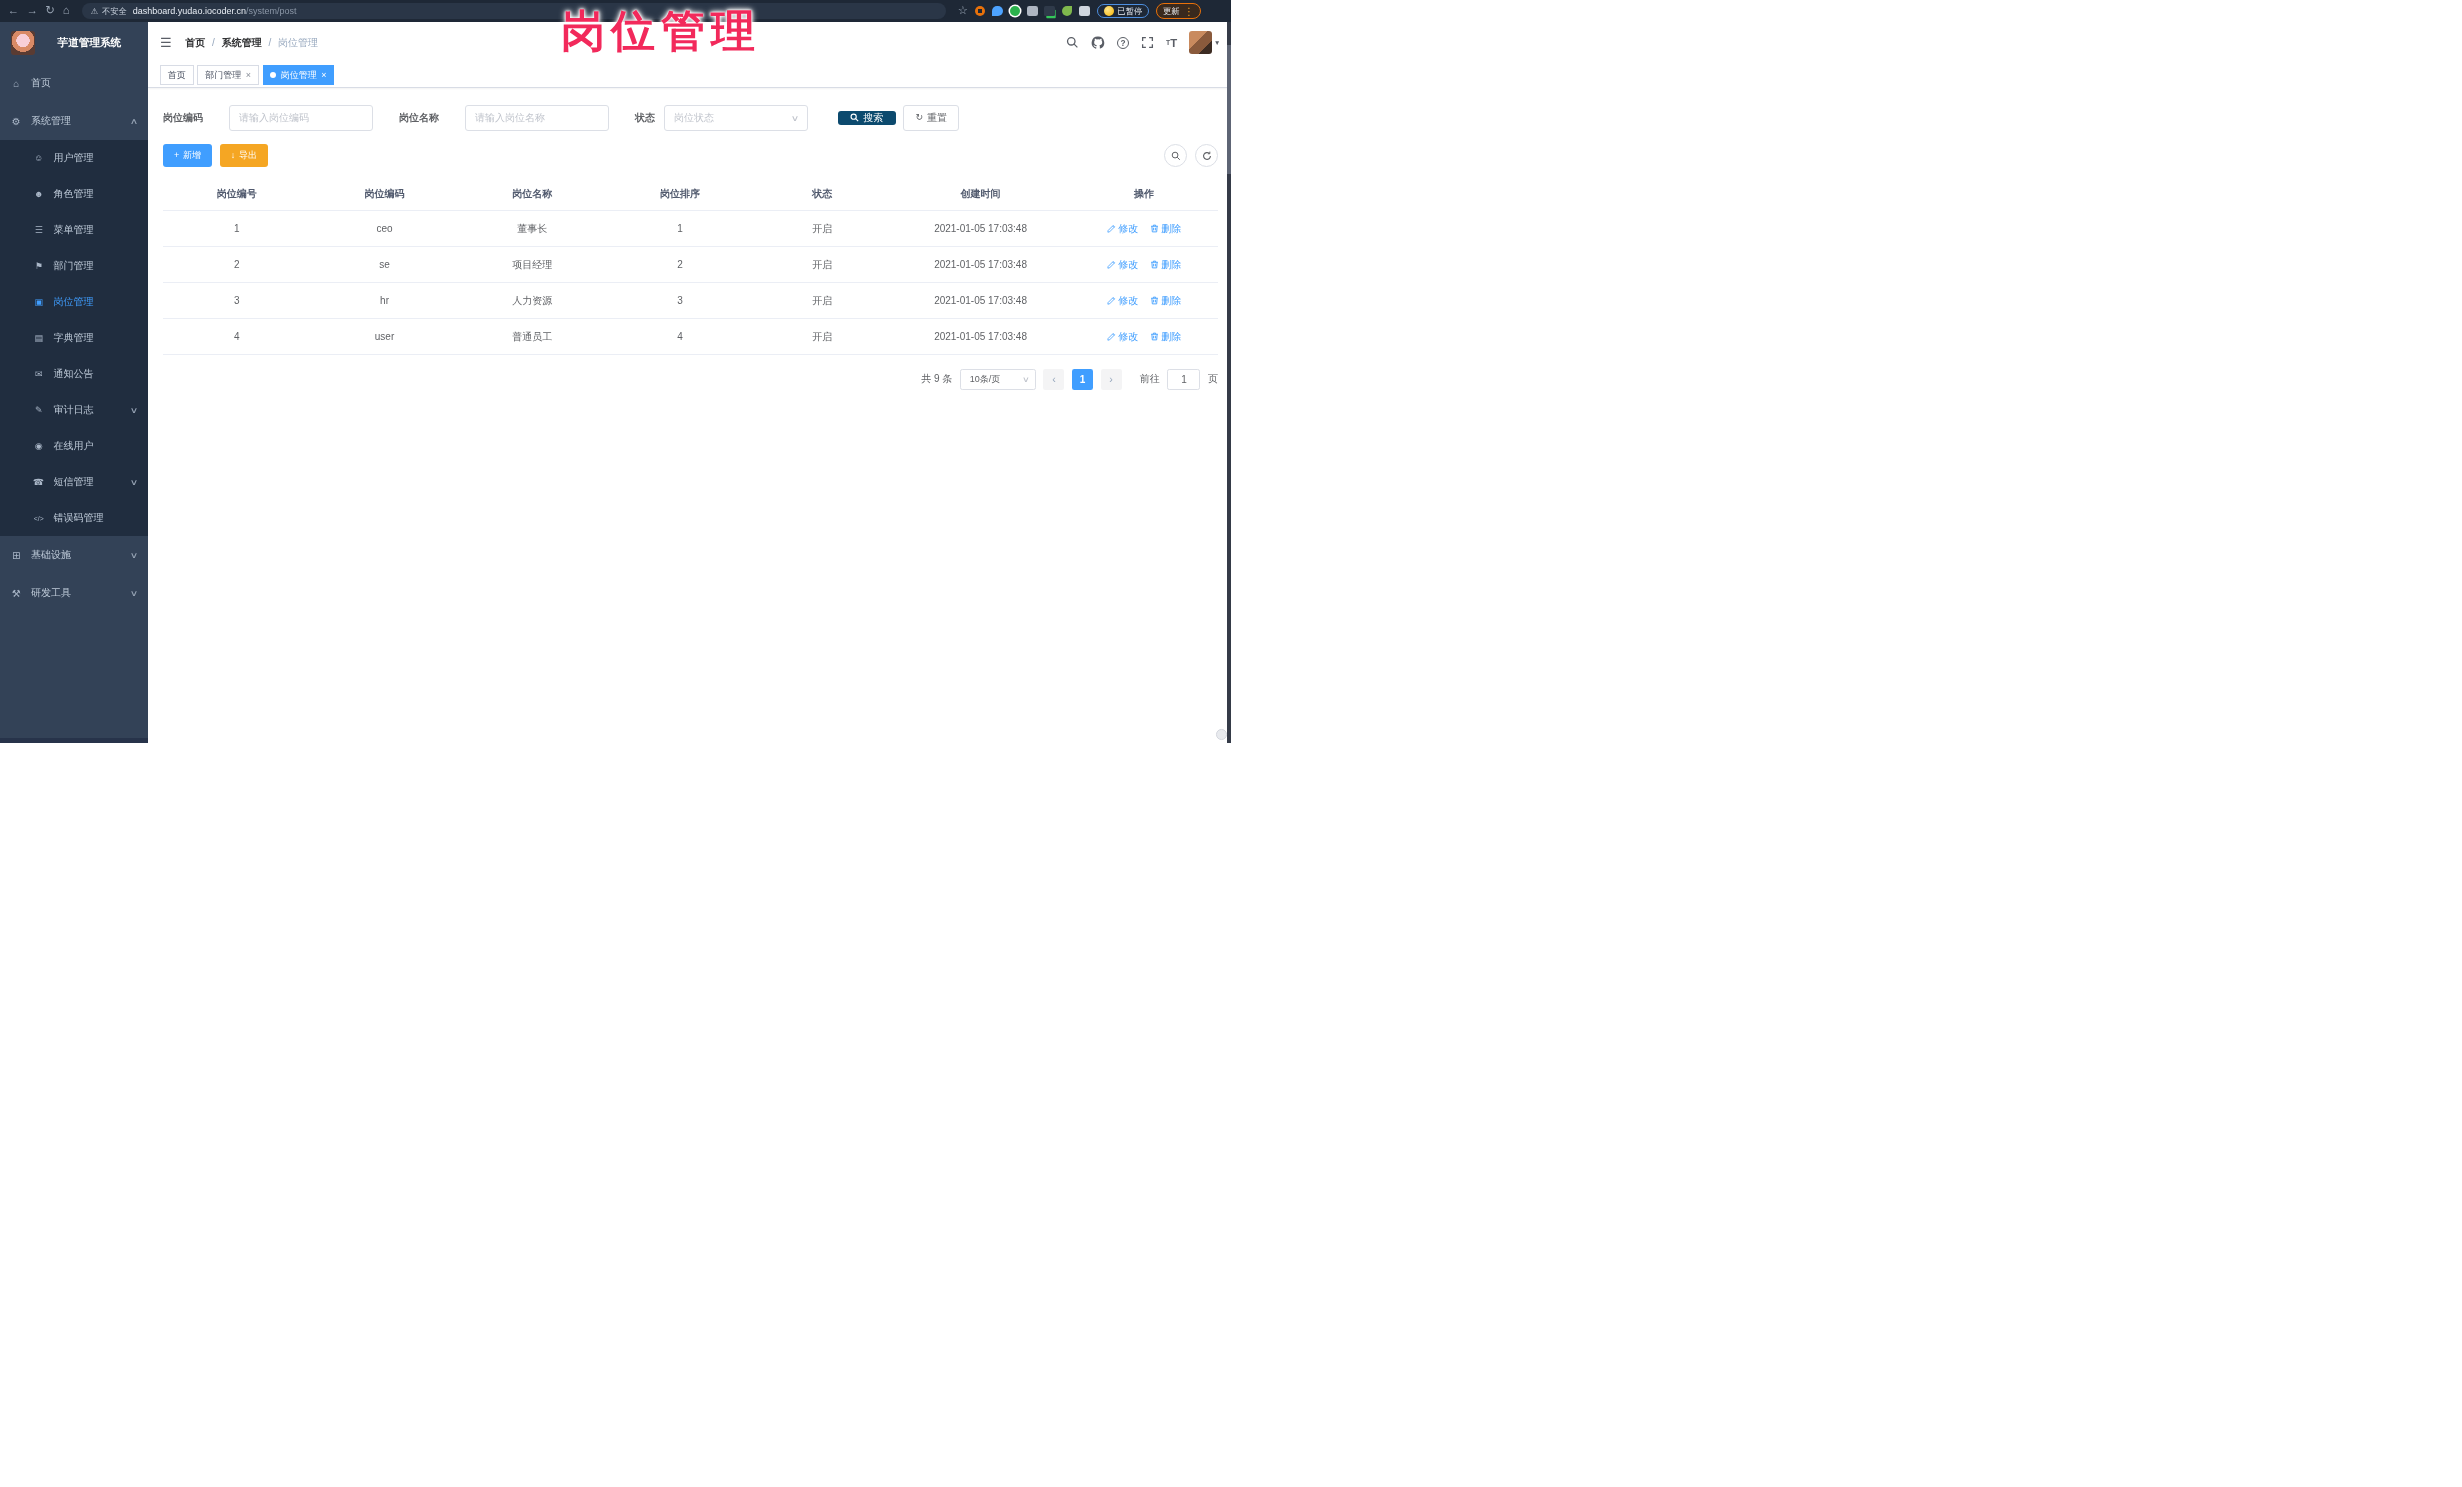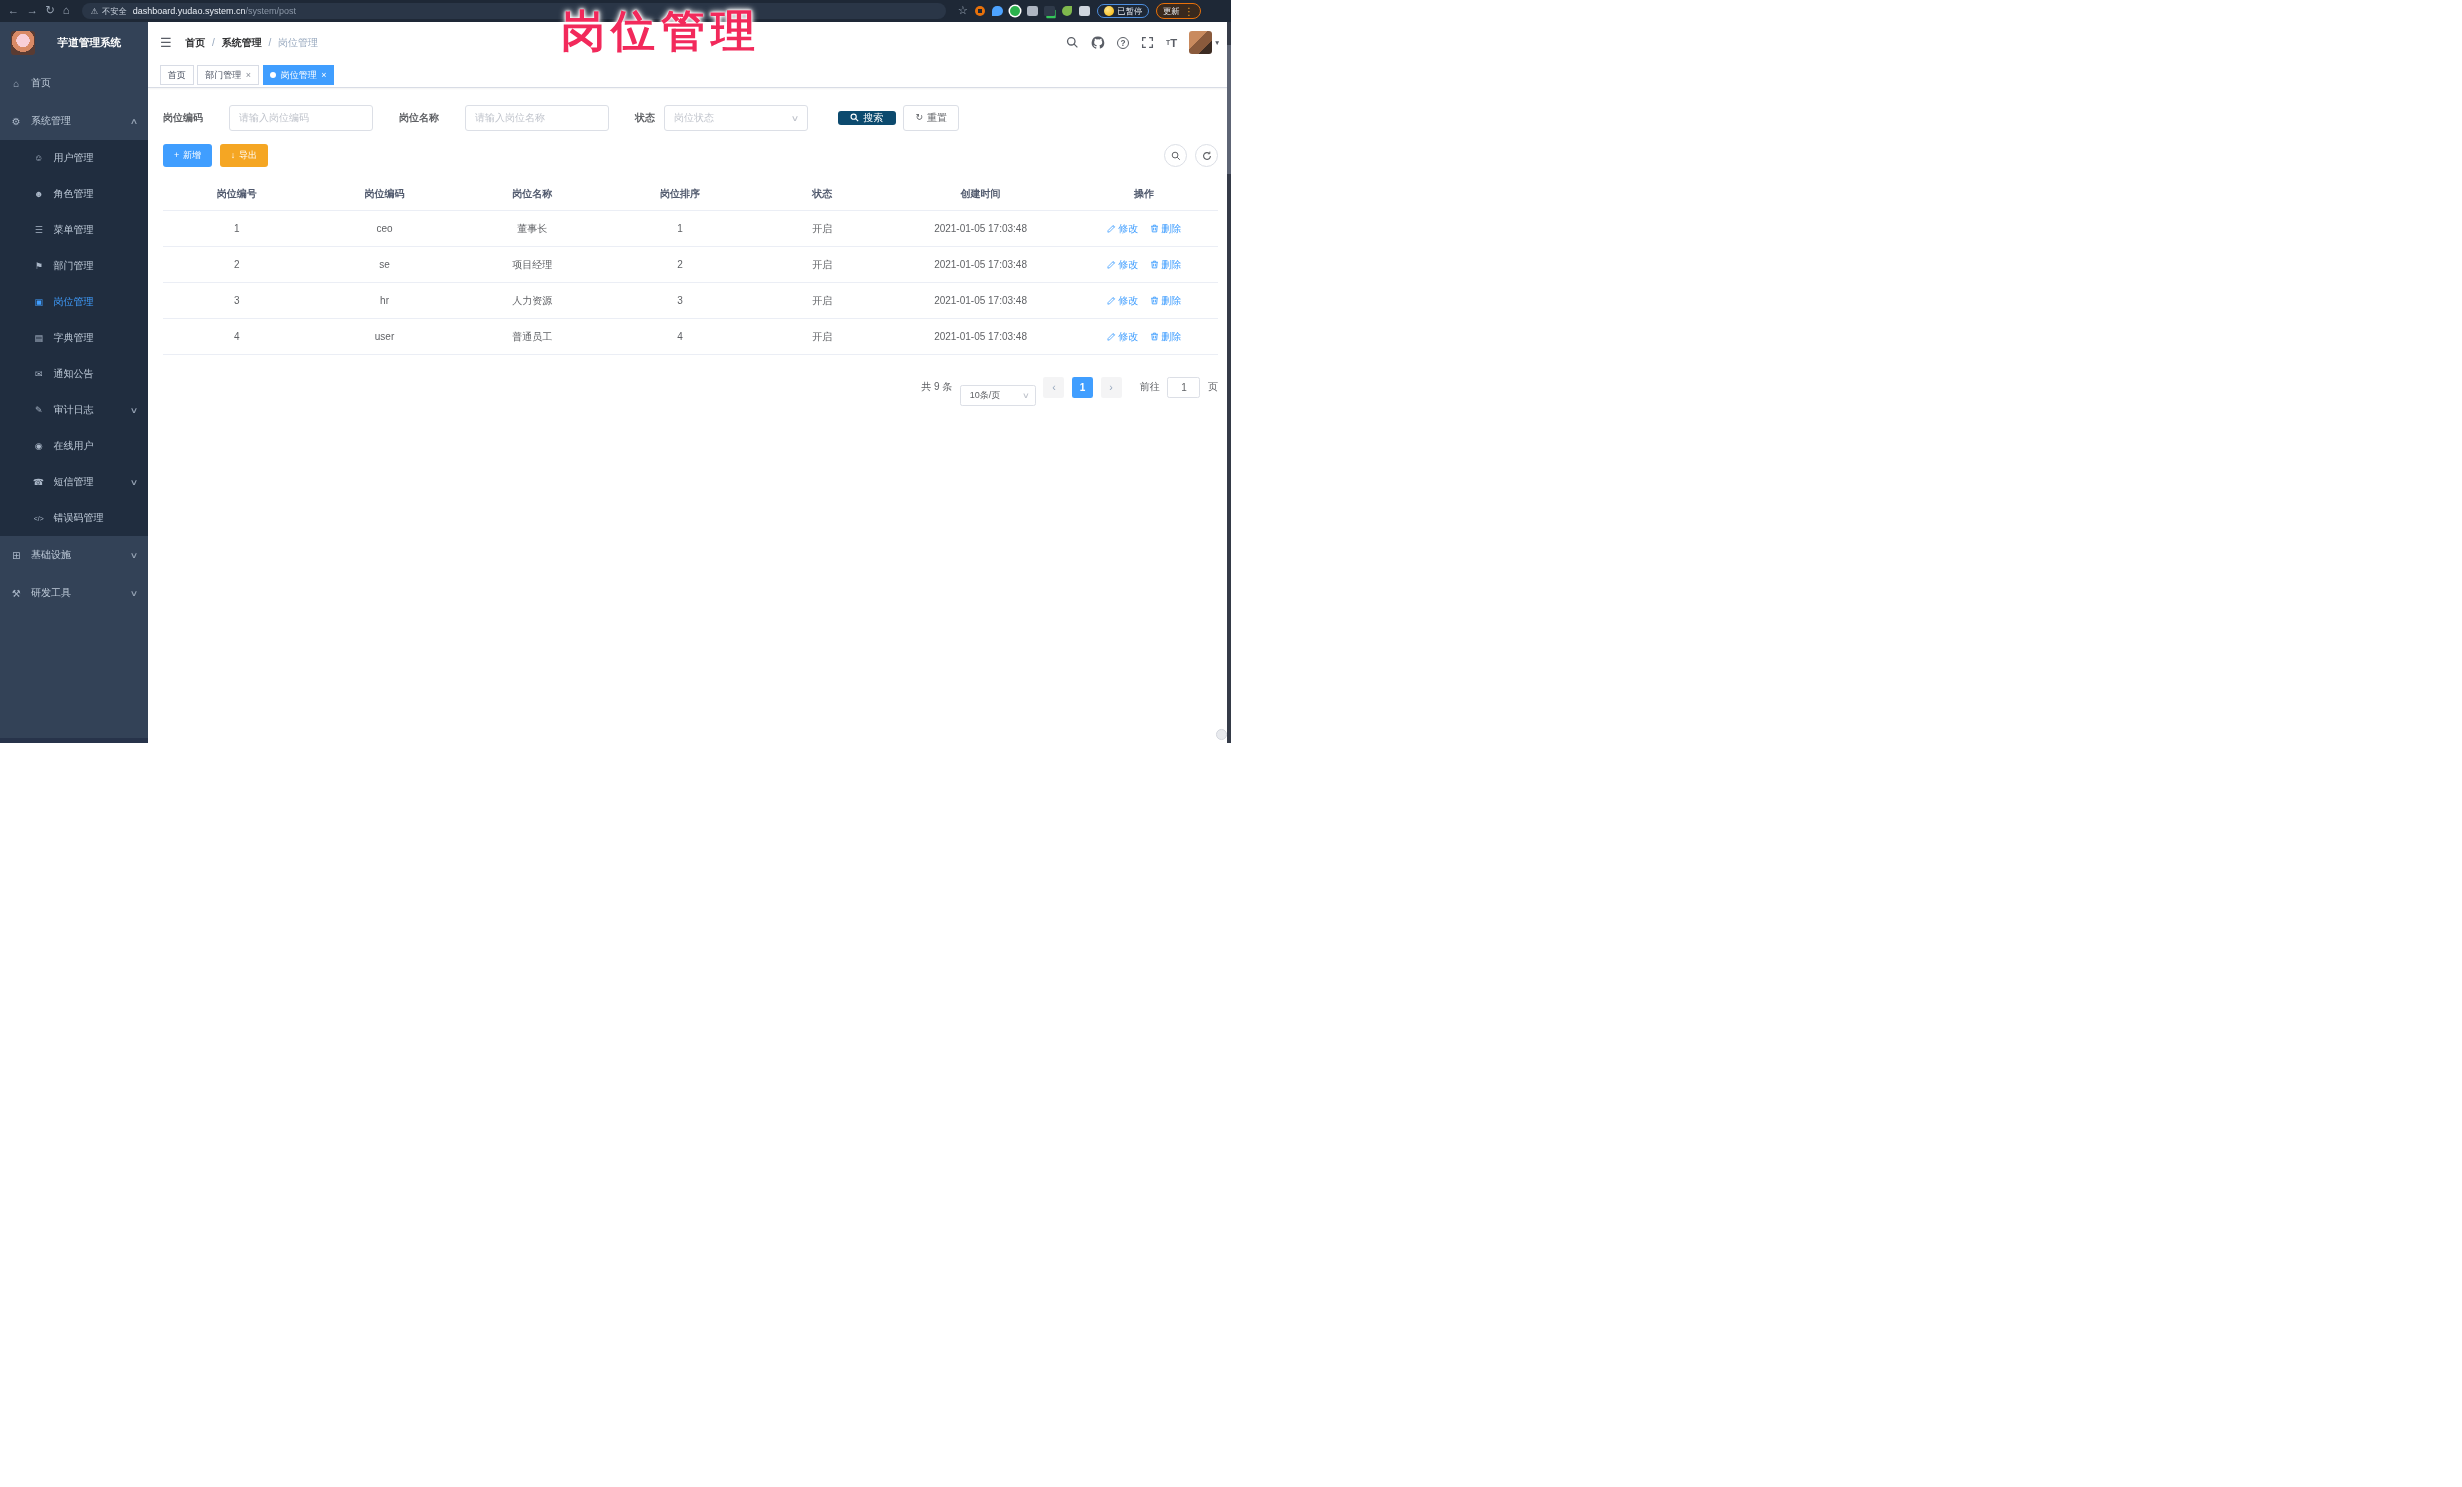--- a/index.html
+++ b/index.html
@@ -83,21 +83,21 @@
   .circle-btn { width:23px; height:23px; border-radius:50%; border:0.8px solid #dcdfe6; background:#fff; display:flex; align-items:center; justify-content:center; color:#606266; cursor:pointer; }
 
   table.grid { width:100%; border-collapse:collapse; margin-top:10.6px; }
   .grid th { height:33px; font-size:10px; color:#515a6e; font-weight:bold; border-bottom:0.8px solid #ebeef5; text-align:center; }
   .grid td { height:36px; font-size:10px; color:#606266; border-bottom:0.8px solid #ebeef5; text-align:center; }
   .op-link { color:#409EFF; font-size:10px; cursor:pointer; display:inline-flex; align-items:center; gap:2.3px; }
   .op-link + .op-link { margin-left:9px; }
   .op-link svg { display:block; }
 
   .pagination { display:flex; align-items:center; justify-content:flex-end; margin-top:13.6px; gap:7.6px; font-size:10px; color:#606266; }
-  .pg-select { width:76px; height:21px; border:0.8px solid #dcdfe6; border-radius:2.3px; display:flex; align-items:center; padding:0 6px 0 9px; font-size:9px; color:#606266; cursor:pointer;margin-top:16px; }
+  .pg-select { width:76px; height:21px; border:0.8px solid #dcdfe6; border-radius:2.3px; display:flex; align-items:center; padding:0 6px 0 9px; font-size:9px; color:#606266; cursor:pointer; }
   .pg-select .sel-caret { margin-left:auto; color:#c0c4cc; font-size:7.6px; transform:scaleX(1.4); }
   .pg-btn { width:21px; height:21px; border-radius:2.3px; background:#f4f4f5; color:#97a8be; display:flex; align-items:center; justify-content:center; font-size:10.6px; cursor:pointer; }
   .pg-page { width:21px; height:21px; border-radius:2.3px; background:#409EFF; color:#fff; display:flex; align-items:center; justify-content:center; font-size:10px; font-weight:bold; cursor:pointer; }
   .pg-goto-input { width:33px; height:21px; border:0.8px solid #dcdfe6; border-radius:2.3px; text-align:center; font-size:10px; color:#606266; font-family:inherit; }
 
   
   .overlay-title { position:absolute; top:1.5px; left:561px; z-index:50; font-size:44px; font-weight:bold; letter-spacing:6px; color:#F2295B;
     text-shadow:0 0 1.5px #fff,0 0 3px #fff,0 0 5.3px #fff,0 0 7.6px rgba(255,255,255,.9); pointer-events:none; }
 
   
@@ -111,21 +111,21 @@
 <div class="browser-bar">
   <span class="nav-ic">←</span>
   <span class="nav-ic">→</span>
   <span class="nav-ic">↻</span>
   <span class="nav-ic">⌂</span>
   <div class="omnibox">
     <span class="omni-warn">
       <span>⚠</span>
       <span>不安全</span>
     </span>
-    <span class="omni-url"><span>dashboard.yudao.system.cn</span><span class="path">/system/post</span></span>
+    <span class="omni-url"><span>dashboard.yudao.iocoder.cn</span><span class="path">/system/post</span></span>
   </div>
   <div class="ext-cluster">
     <span class="nav-ic">☆</span>
     <span class="ext-dot" style="background:radial-gradient(circle,#1e2836 35%,#e8710a 36%)"></span>
     <span class="ext-dot" style="background:#4da3ff;border-radius:50% 50% 50% 0"></span>
     <span class="ext-dot" style="background:#2bb24c;box-shadow:0 0 0 1.5px #fff"></span>
     <span class="ext-dot" style="background:#aeb6c2;border-radius:2.3px"></span>
     <span class="ext-dot" style="background:#2f3a4a;border-radius:1.5px;box-shadow:1.5px 3px 0 -0.8px #35c75a"></span>
     <span class="ext-dot" style="background:#7fb84d;border-radius:50% 0 50% 50%"></span>
     <span class="ext-dot" style="background:#cfd6df;border-radius:2.3px"></span>

